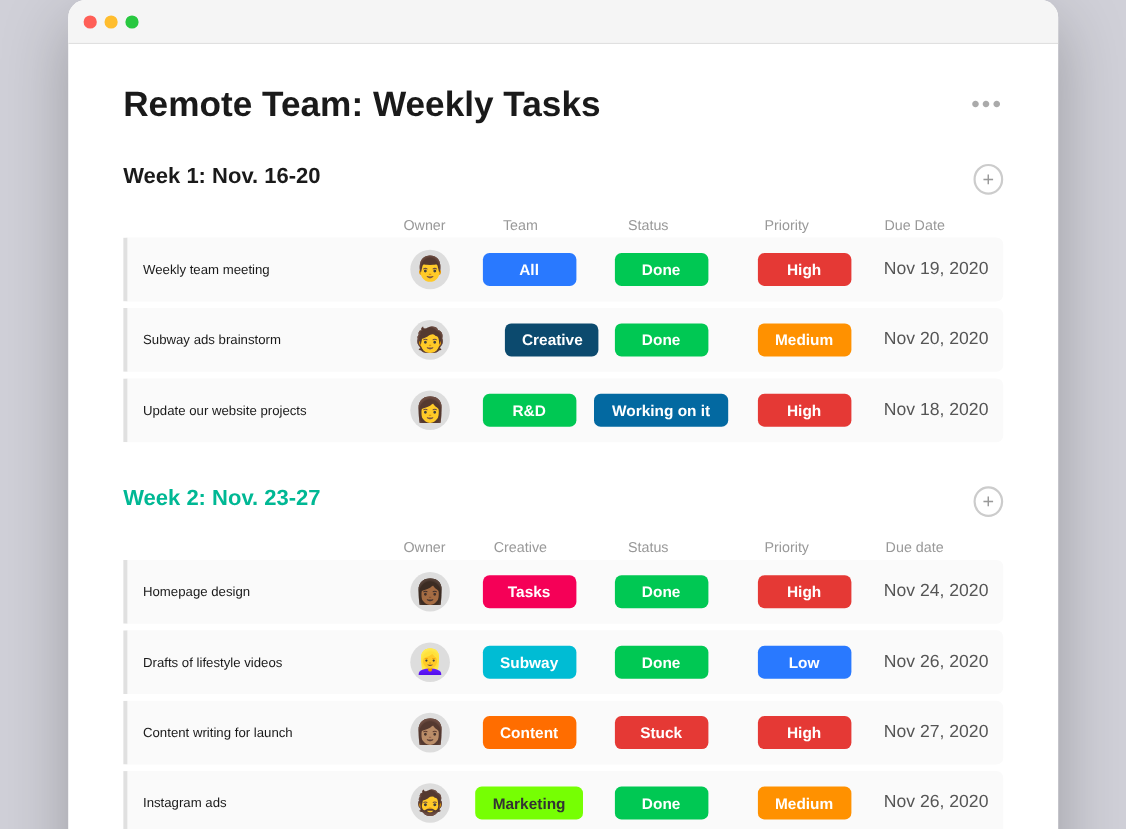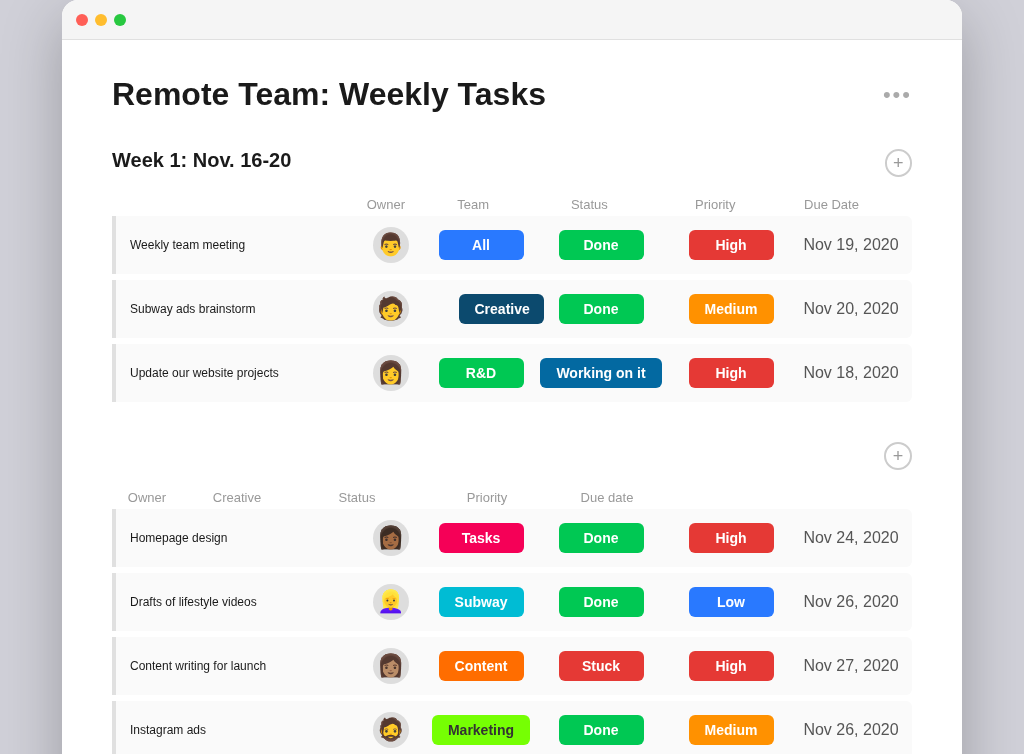--- a/index.html
+++ b/index.html
@@ -273,20 +273,21 @@
         </div>
         <div class="task-priority">
           <span class="badge high">High</span>
         </div>
         <div class="task-due">Nov 18, 2020</div>
       </div>
     </div>
 
     <div class="section">
       <div class="table-header-row">
+        <div class="section-title green">Week 2: Nov. 23-27</div>
         <div class="col-owner col-header">Owner</div>
         <div class="col-team col-header">Creative</div>
         <div class="col-status col-header">Status</div>
         <div class="col-priority col-header">Priority</div>
         <div class="col-due col-header">Due date</div>
         <div class="add-btn">+</div>
       </div>
 
       <div class="task-row">
         <div class="task-name">Homepage design</div>

